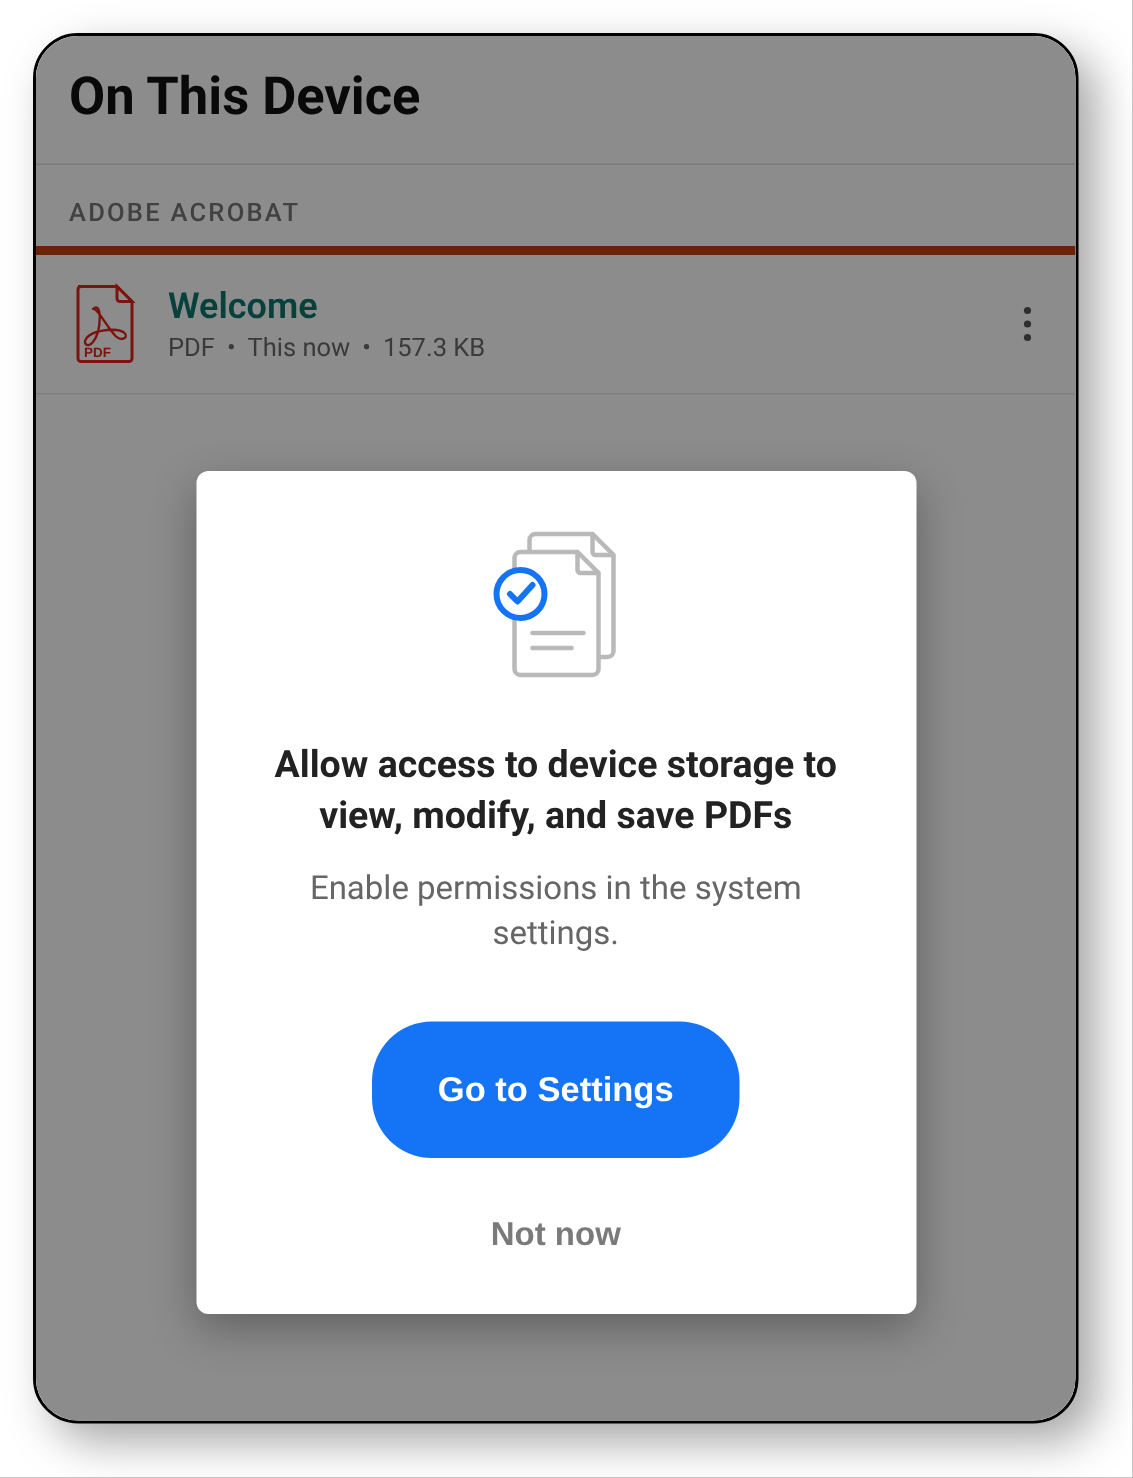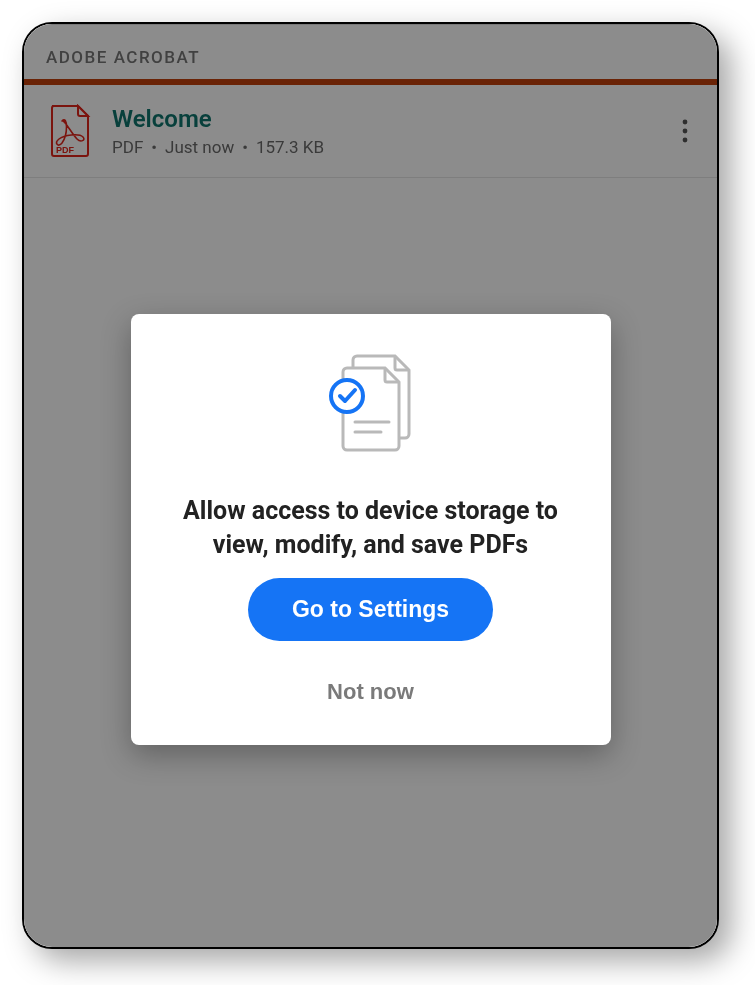--- a/index.html
+++ b/index.html
@@ -128,21 +128,21 @@
     color: #666;
     line-height: 1.4;
     margin-bottom: 42px;
   }
   .primary-btn {
     display: inline-block;
     background: #1574f5;
     color: #fff;
     border: none;
     border-radius: 40px;
-    padding: 18px 44px;
+    padding: 32px 44px;
     font-size: 23px;
     font-weight: 700;
     cursor: pointer;
     margin-bottom: 30px;
   }
   .secondary-btn {
     background: none;
     border: none;
     color: #7a7a7a;
     font-size: 22px;
@@ -151,38 +151,41 @@
     padding: 8px 12px;
     text-align: center;
   }
 </style>
 </head>
 <body>
 
 <div class="device-frame">
   <div class="app-content">
 
+    <div class="header">
+      <h1>On This Device</h1>
+    </div>
 
     <div class="section-label">ADOBE ACROBAT</div>
 
     <div class="file-row">
       <div class="file-icon">
         <svg width="44" height="54" viewBox="0 0 44 54">
           <path d="M4 2 H30 L40 12 V50 a2 2 0 0 1 -2 2 H6 a2 2 0 0 1 -2 -2 V4 a2 2 0 0 1 2 -2 Z" fill="#fff" stroke="#e1251b" stroke-width="2"></path>
           <path d="M30 2 L40 12 H32 a2 2 0 0 1 -2 -2 Z" fill="#fff" stroke="#e1251b" stroke-width="2"></path>
           <path d="M14 17 c6 -6 6 14 0 22 c-4 5 -8 0 -3 -4 c5 -4 20 -6 24 -2 c3 3 -2 6 -6 2 c-5 -5 -13 -20 -15 -18 Z" fill="none" stroke="#e1251b" stroke-width="1.6" stroke-linejoin="round"></path>
           <text x="8" y="49" font-size="9" font-weight="700" fill="#e1251b" font-family="Arial">PDF</text>
         </svg>
       </div>
       <div class="file-text">
         <div class="file-title">Welcome</div>
         <div class="file-meta">
           <span>PDF</span>
           <span class="dot">•</span>
-          <span>Just now</span>
+          <span>This now</span>
           <span class="dot">•</span>
           <span>157.3 KB</span>
         </div>
       </div>
       <div class="kebab">
         <svg width="6" height="24" viewBox="0 0 6 24">
           <circle cx="3" cy="3" r="2.4" fill="#555"></circle>
           <circle cx="3" cy="12" r="2.4" fill="#555"></circle>
           <circle cx="3" cy="21" r="2.4" fill="#555"></circle>
         </svg>
@@ -202,20 +205,21 @@
           <path d="M74 18 v12 a2 2 0 0 0 2 2 h12" fill="none" stroke="#b9b9b9" stroke-width="3"></path>
 
           <line x1="44" y1="72" x2="78" y2="72" stroke="#b9b9b9" stroke-width="3" stroke-linecap="round"></line>
           <line x1="44" y1="82" x2="70" y2="82" stroke="#b9b9b9" stroke-width="3" stroke-linecap="round"></line>
 
           <circle cx="36" cy="46" r="16" fill="#fff" stroke="#1574f5" stroke-width="4"></circle>
           <path d="M29 46 l5 5 l10 -11" fill="none" stroke="#1574f5" stroke-width="4" stroke-linecap="round" stroke-linejoin="round"></path>
         </svg>
       </div>
       <div class="dialog-title">Allow access to device storage to view, modify, and save PDFs</div>
+      <div class="dialog-body">Enable permissions in the system settings.</div>
       <button class="primary-btn">Go to Settings</button>
       <div>
         <button class="secondary-btn">Not now</button>
       </div>
     </div>
 
   </div>
 </div>
 
 </body></html>

